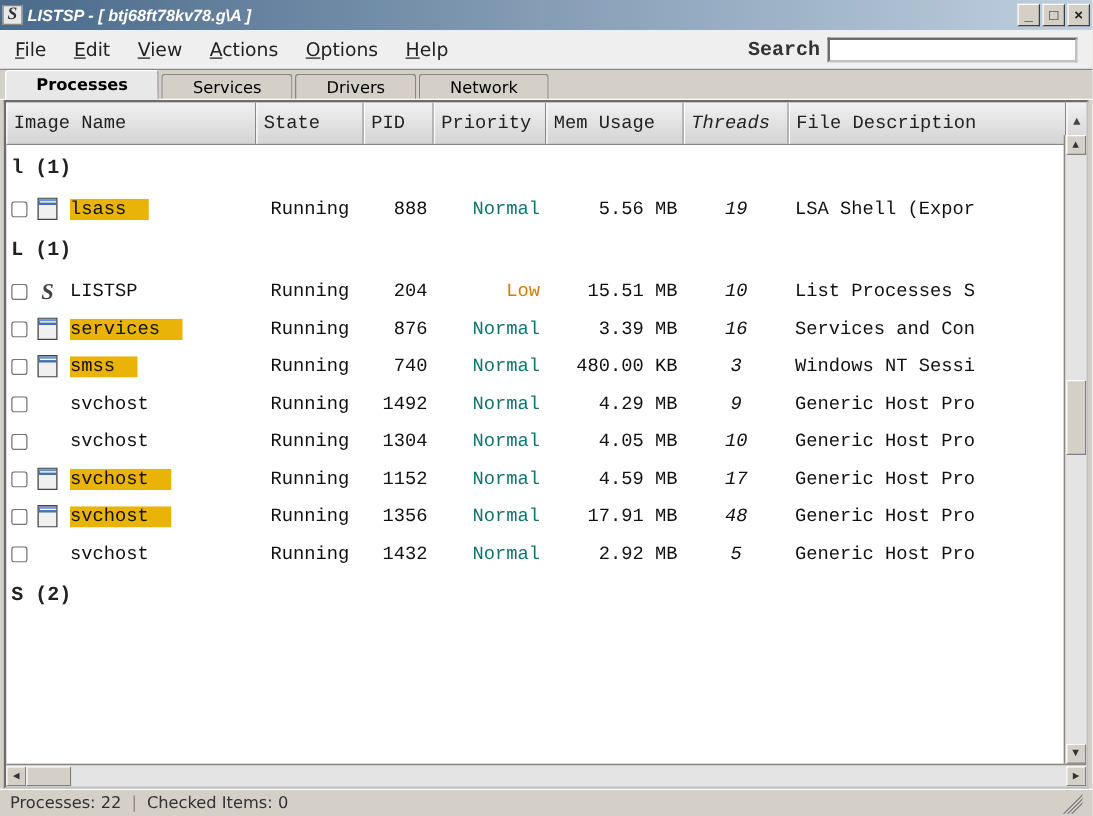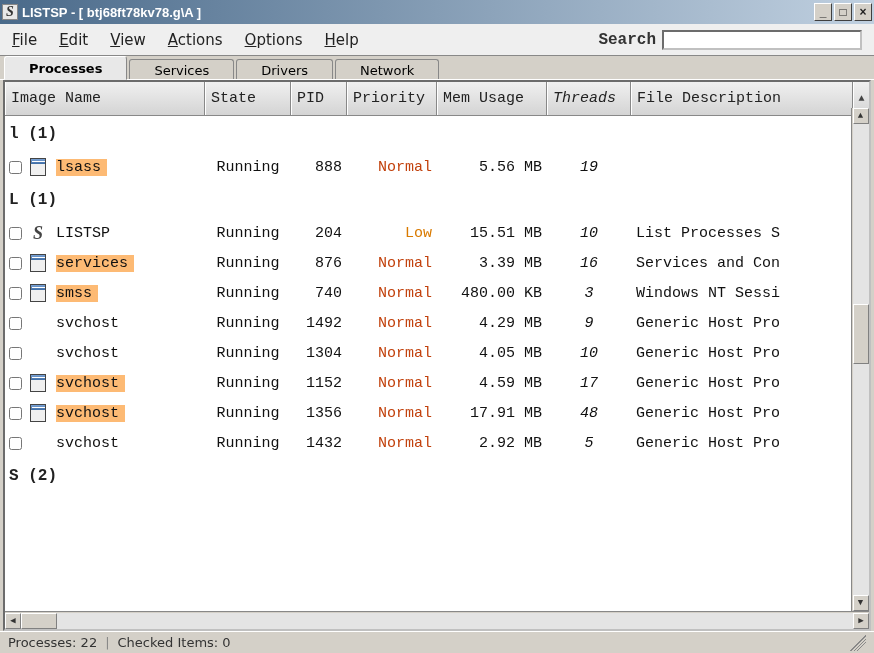--- a/index.html
+++ b/index.html
@@ -27,21 +27,21 @@
   }
   .titlebar .app-icon {
     width: 16px; height: 16px;
     background: #e8e8e8;
     border: 1px solid #888;
     margin-right: 4px;
     display: flex; align-items: center; justify-content: center;
     font-family: serif; font-size: 14px; font-weight: bold; color: #333;
     font-style: italic;
   }
-  .titlebar .title-text { flex: 0 0 auto; }
+  .titlebar .title-text { flex: 0 0 auto; font-style: italic; }
   .titlebar .spacer { flex: 1; }
   .titlebar .winbtn {
     width: 18px; height: 18px;
     background: #d4d0c8;
     border: 1px solid #404040;
     border-top-color: #fff;
     border-left-color: #fff;
     margin-left: 2px;
     display: flex; align-items: center; justify-content: center;
     font-family: Arial; font-size: 12px; font-weight: bold; color: #222;
@@ -185,26 +185,26 @@
   .c-check { width: 20px; flex:0 0 20px; display:flex; align-items:center; justify-content:center;}
   .c-icon  { width: 26px; flex:0 0 26px; display:flex; align-items:center; justify-content:center;}
   .c-name  { width: 154px; flex:0 0 154px;}
   .c-state { width: 86px;  flex:0 0 86px; text-align:center;}
   .c-pid   { width: 56px;  flex:0 0 56px; text-align:right;}
   .c-pri   { width: 90px;  flex:0 0 90px; text-align:right;}
   .c-mem   { width: 110px; flex:0 0 110px; text-align:right; padding-right:10px;}
   .c-thr   { width: 84px;  flex:0 0 84px; text-align:center; padding-right:6px;font-style:italic;}
   .c-desc  { flex: 1 1 auto; }
   .h-usrarrow { width: 16px; flex:0 0 16px; background:linear-gradient(#f0f0f0,#d4d4d4); display:flex; align-items:center; justify-content:center; font-size:10px; color:#444; border-left:1px solid #fff;}
-  .pri-normal { color: #c2410c; }
+  .pri-normal { color: #0f766e; }
   .pri-low    { color: #d97a00; }
   .name-highlight {
-    background: #fdba74;
+    background: #eab308;
     display: inline-block;
-    padding-right: 6px;
+    padding-right: 18px;
   }
   input.rowcheck {
     width: 13px; height: 13px;
     accent-color: #333;
   }
   .proc-icon {
     width: 20px; height: 18px;
     display:inline-block;
     border:1px solid #444;
     background:
@@ -314,20 +314,21 @@
         </div>
         <div class="cell c-icon">
           <span class="proc-icon"></span>
         </div>
         <div class="cell c-name"><span class="name-highlight">lsass</span></div>
         <div class="cell c-state">Running</div>
         <div class="cell c-pid">888</div>
         <div class="cell c-pri pri-normal">Normal</div>
         <div class="cell c-mem">5.56 MB</div>
         <div class="cell c-thr">19</div>
+        <div class="cell c-desc">LSA Shell (Expor</div>
       </div>
       <div class="group-row">L (1)</div>
       <div class="row">
         <div class="cell c-check">
           <input type="checkbox" class="rowcheck" style="">
         </div>
         <div class="cell c-icon">
           <span class="listsp-icon">S</span>
         </div>
         <div class="cell c-name">LISTSP</div>

